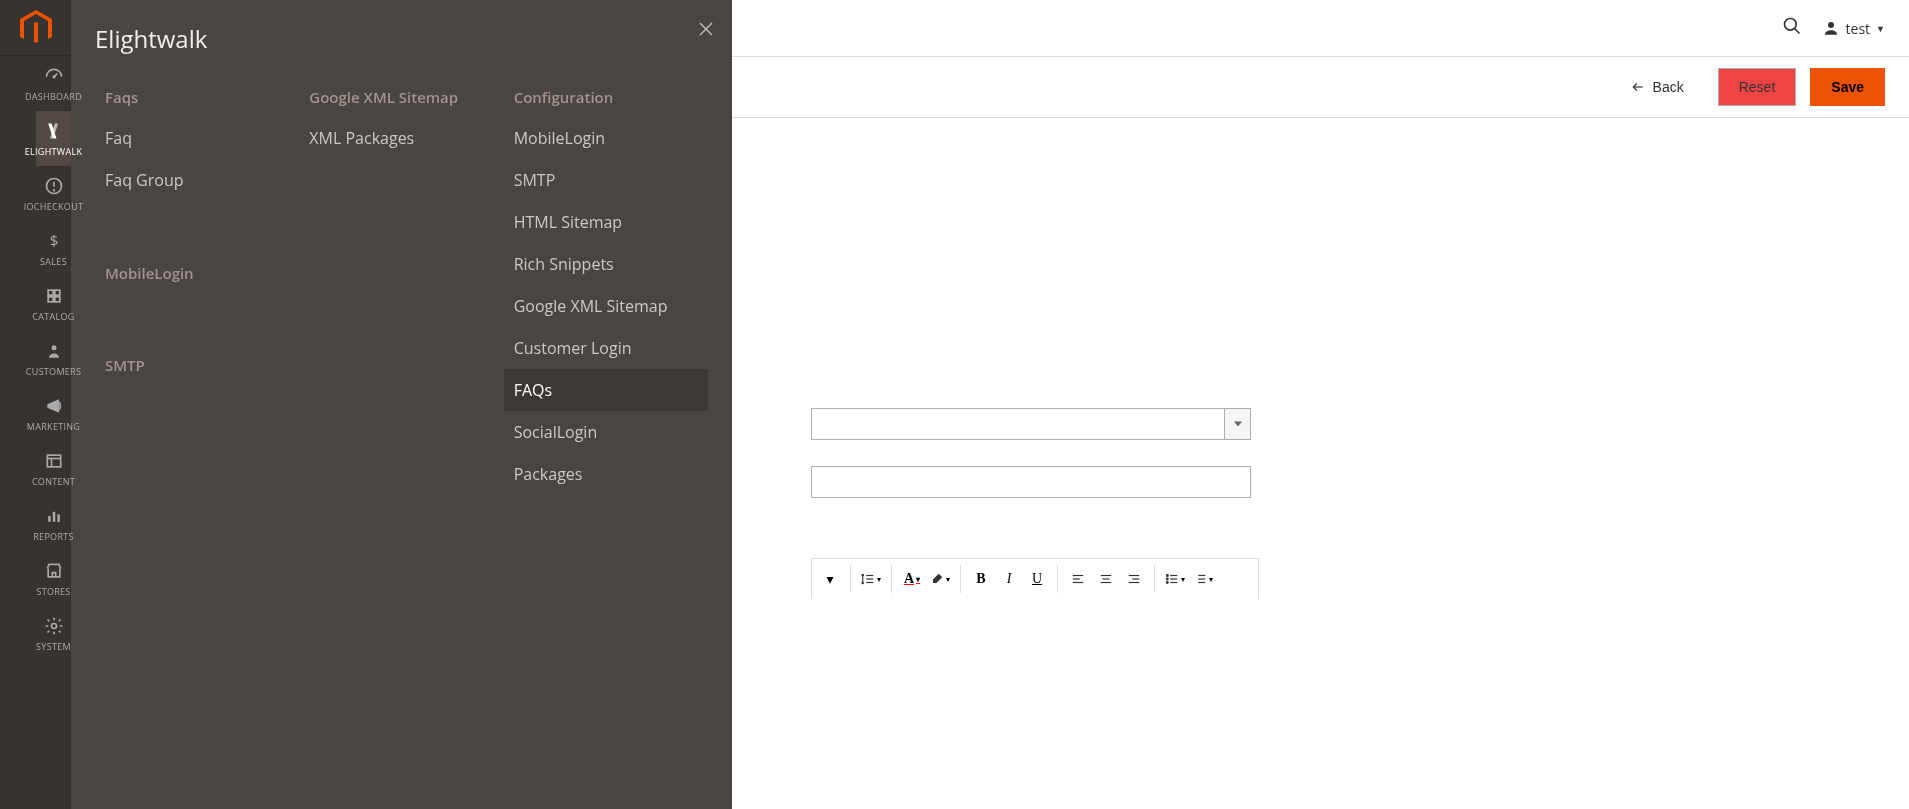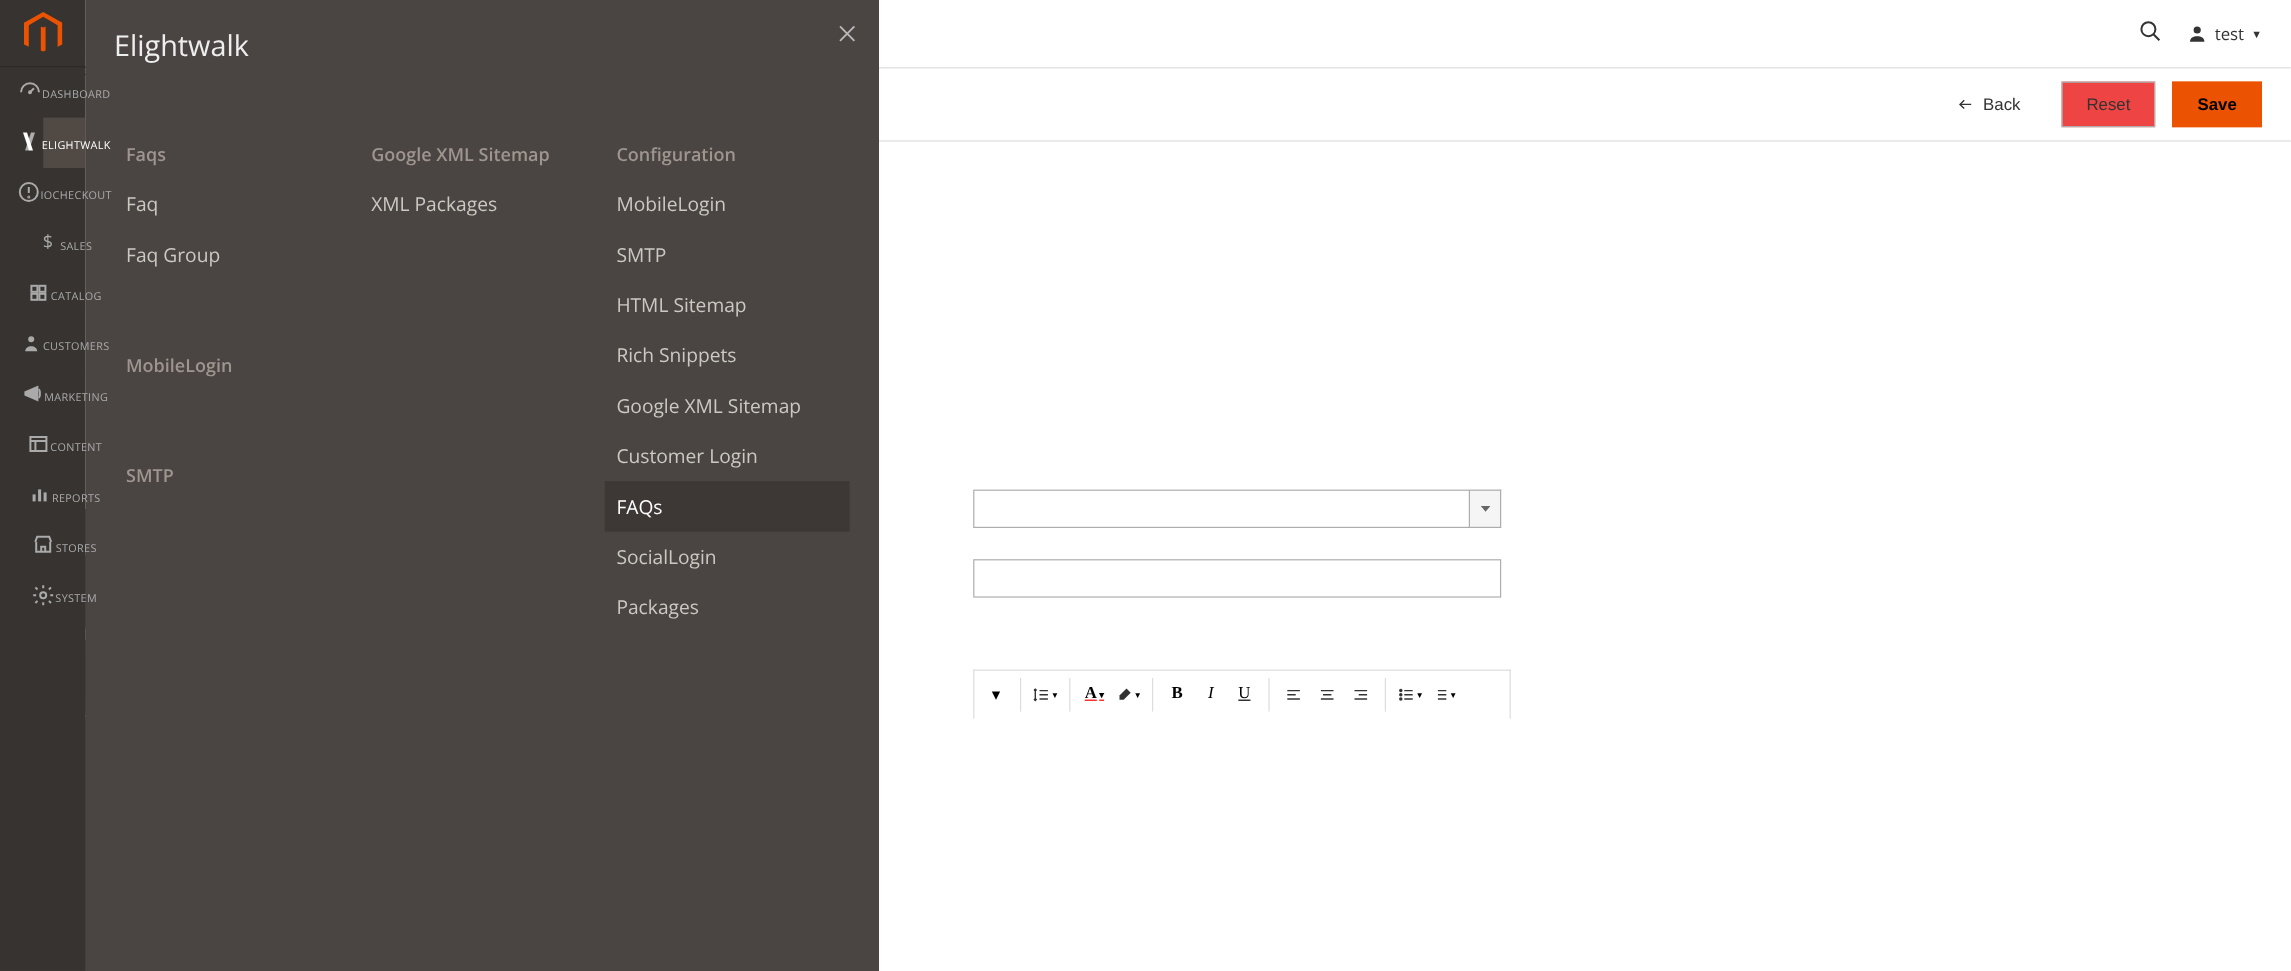--- a/index.html
+++ b/index.html
@@ -2,32 +2,32 @@
 <html><head>
 <meta charset="utf-8">
 <style>
 * { margin: 0; padding: 0; box-sizing: border-box; }
 body { font-family: 'Open Sans', Arial, sans-serif; font-size: 14px; background: #fff; overflow: hidden; }
 
 
 .left-nav { position: fixed; left: 0; top: 0; width: 71px; height: 100vh; background: #373330; z-index: 100; }
 .logo-cell { height: 56px; display: flex; align-items: center; justify-content: center; border-bottom: 1px solid #2c2a28; }
 .logo-cell svg { width: 32px; height: 36px; }
-.nav-item { display: flex; align-items: center; justify-content: center; padding: 10px 0 8px; cursor: pointer; color: #aaa; margin-left: 36px; }
+.nav-item { display: flex; flex-direction: column; align-items: center; justify-content: center; padding: 10px 0 8px; cursor: pointer; color: #aaa; margin-left: 36px; }
 .nav-item.active { background: #514943; color: #fff; }
 .nav-item .nav-icon { font-size: 20px; line-height: 1; margin-bottom: 4px; display:flex; align-items:center; justify-content:center; }
 .nav-item .nav-label { font-size: 9px; letter-spacing: 0.3px; text-transform: uppercase; }
 .nav-item svg { width: 20px; height: 20px; }
 
 
 .flyout { position: fixed; left: 71px; top: 0; width: 661px; height: 100vh; background: #4a4542; color: #fff; padding: 22px 24px; z-index: 90; }
 .flyout-title { font-size: 24px; font-weight: 400; color: #eee; }
 .flyout-close { position: absolute; right: 18px; top: 18px; cursor: pointer; color: #bbb; font-size: 18px; }
 .flyout-columns { display: flex; gap: 0; margin-top: 32px; }
-.flyout-col { width: 220px; margin-top: 32px; }
+.flyout-col { width: 220px; }
 .section-heading { font-size: 15px; font-weight: 600; color: #9e958f; margin: 22px 0 10px; padding: 0 10px; }
 .flyout-col:first-child .section-heading:first-child,
 .flyout-col:not(:first-child) .section-heading:first-child { margin-top: 0; }
 .flyout-link { display: block; padding: 10px 10px; color: #ccc8c3; font-size: 16px; cursor: pointer; }
 .flyout-link.hovered { background: #3d3835; color: #fff; }
 
 
 .content { margin-left: 71px; padding: 0; }
 .top-bar { height: 56px; display: flex; align-items: center; justify-content: flex-end; padding: 0 24px; gap: 20px; }
 .search-icon { cursor: pointer; }

